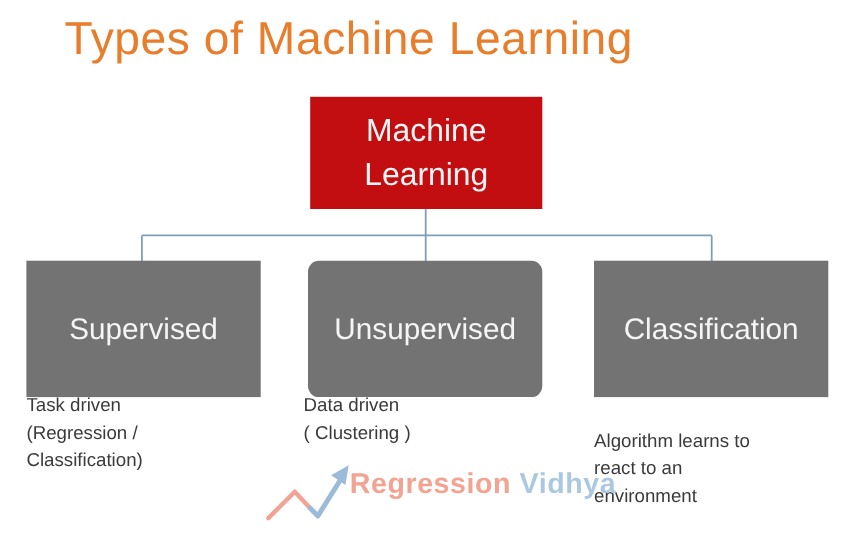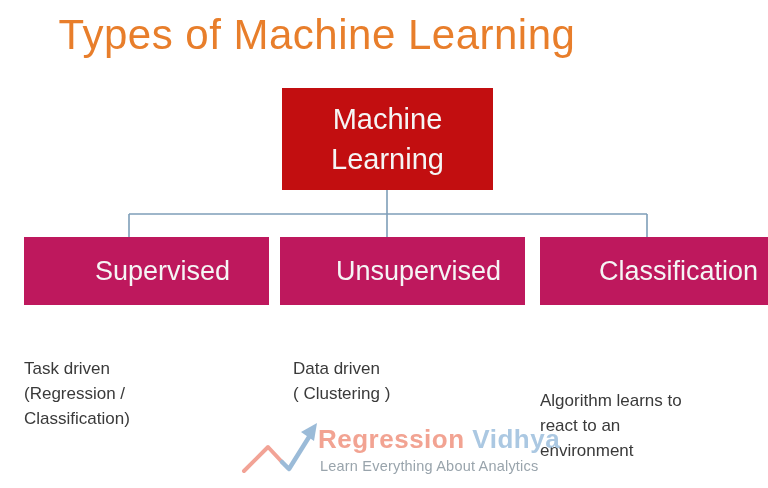--- a/index.html
+++ b/index.html
@@ -36,27 +36,26 @@
     left: 282px; top: 88px;
     width: 211px; height: 102px;
     background: #C20E10;
     font-size: 29px;
     line-height: 40px;
     white-space: pre-line;
   }
 
   .branch-node {
     top: 237px;
-    width: 213px; height: 68px;
-    background: #be185d;
+    width: 213px; height: 124px;
+    background: #737373;
     font-size: 27px;
-    padding-left: 32px;
   }
   .branch-node.b0 { left: 24px; }
-  .branch-node.b1 { left: 280px; }
+  .branch-node.b1 { left: 280px; border-radius: 10px; }
   .branch-node.b2 { left: 540px; }
 
   .connector-svg {
     position: absolute;
     left: 0; top: 190px;
     width: 768px; height: 48px;
   }
   .connector-svg path {
     stroke: #7E9EB8;
     stroke-width: 1.6;
@@ -67,21 +66,21 @@
     position: absolute;
     top: 356px;
     width: 213px;
     text-align: left;
     font-size: 17px;
     line-height: 25px;
     color: #3A3A3A;
     white-space: pre-line;
   }
   .branch-desc.d0 { left: 24px; }
-  .branch-desc.d1 { left: 293px; }
+  .branch-desc.d1 { left: 276px; }
   .branch-desc.d2 { left: 540px; margin-top: 32px; }
 
   .logo {
     position: absolute;
     left: 240px; top: 414px;
     width: 300px; height: 74px;
   }
   .logo-arrow {
     position: absolute;
     left: 0; top: 4px;
@@ -138,14 +137,13 @@
 <div class="logo">
   <svg class="logo-arrow" viewBox="0 0 90 70">
     <polyline points="4,53 28,29 42,44" fill="none" stroke="#F2A396" stroke-width="4" stroke-linecap="round" stroke-linejoin="round"></polyline>
     <polyline points="42,44 49,51 69,19" fill="none" stroke="#9BBBD8" stroke-width="4.5" stroke-linecap="round" stroke-linejoin="round"></polyline>
     <polygon points="77,5 74,23 61,14" fill="#9BBBD8"></polygon>
   </svg>
   <div class="logo-brand">
     <span class="first">Regression</span>
     <span class="second">Vidhya</span>
   </div>
-  <div class="logo-tagline">Learn Everything About Analytics</div>
 </div>
 
 </body></html>

